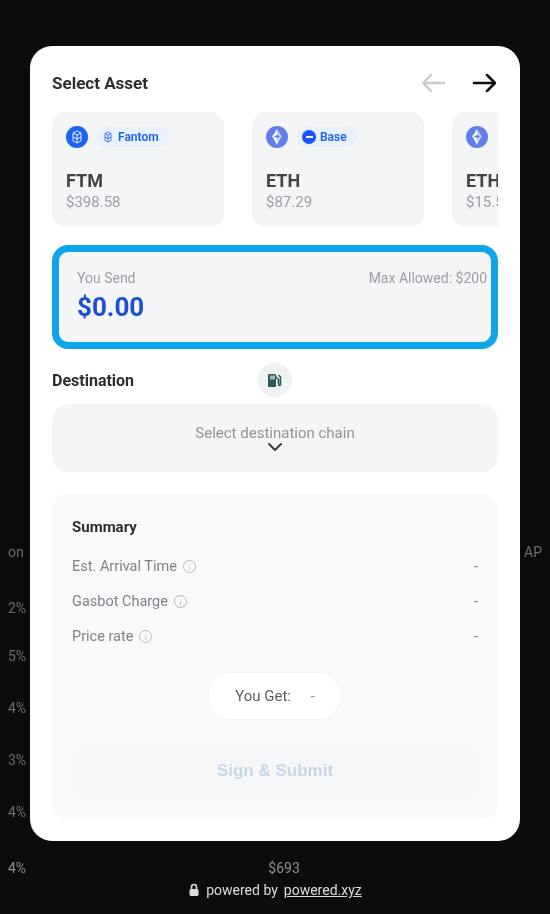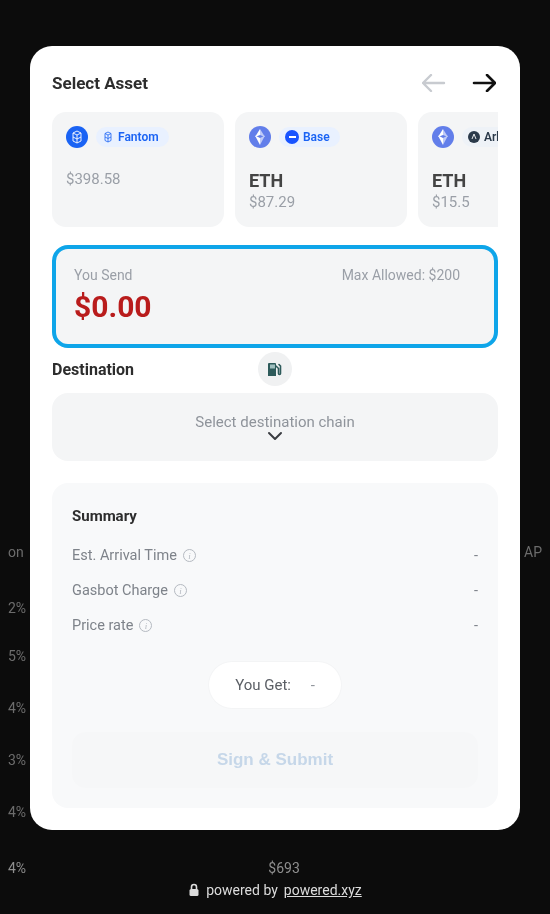--- a/index.html
+++ b/index.html
@@ -29,21 +29,21 @@
   .header-title {
     font-size: 17px;
     font-weight: 700;
     color: #2d2d2d;
   }
   .nav-arrows { display: flex; gap: 18px; align-items: center; }
   .arrow-btn { background: none; border: none; cursor: pointer; padding: 2px; }
   .arrow-btn svg { display: block; }
   .asset-row {
     display: flex;
-    gap: 11px;
+    gap: 28px;
     overflow: hidden;
     margin-bottom: 18px;
   }
   .asset-card {
     flex: 0 0 172px;
     background: #f4f5f6;
     border-radius: 14px;
     padding: 14px 14px 16px 14px;
     cursor: pointer;
   }
@@ -65,27 +65,27 @@
     color: #1a63f4;
   }
   .chain-pill-arb {
     background: #eef2f7;
     color: #2b3a4a;
   }
   .asset-symbol { font-size: 18px; font-weight: 700; color: #444; }
   .asset-value { font-size: 15px; color: #9a9fa7; margin-top: 2px; }
   .send-box {
     background: #f4f5f6;
-    border: 4px solid #0ea5e9;
+    border: 7px solid #0ea5e9;
     border-radius: 16px;
-    padding: 18px 34px 20px 18px;
-    margin-bottom: 12px;
+    padding: 18px 4px 20px 18px;
+    margin-bottom: 22px;
   }
   .send-top-row { display:flex; justify-content: space-between; font-size: 14px; color:#9a9fa7; margin-bottom: 6px;}
-  .send-amount { font-size: 30px; font-weight: 700; color: #b91c1c; }
+  .send-amount { font-size: 26px; font-weight: 700; color: #1d4ed8; }
   .dest-header {
     display:flex; align-items:center; justify-content:space-between;
     margin-bottom: 14px;
     position: relative;
   }
   .dest-title { font-size: 16px; font-weight: 700; color:#2d2d2d; }
   .gas-badge {
     width: 34px; height: 34px; border-radius: 50%; background:#f0f1f2;
     display:flex; align-items:center; justify-content:center;
     position:absolute; left:50%; transform: translateX(-50%); top:-8px;
@@ -216,20 +216,21 @@
               <path d="M11 5 L15 7 L11 9 L7 7 Z M7 7 V15 L11 17 L15 15 V7 M11 9 V17 M7 11 L11 13 L15 11" stroke="#fff" stroke-width="0.9" fill="none" stroke-linejoin="round"></path>
             </svg>
         </span>
         <span class="chain-pill">
           <svg width="12" height="12" viewBox="0 0 12 12">
               <path d="M6 1 L9 2.5 L6 4 L3 2.5 Z M3 2.5 V9.5 L6 11 L9 9.5 V2.5 M6 4 V11 M3 6 L6 7.5 L9 6" stroke="#1a63f4" stroke-width="0.8" fill="none"></path>
             </svg>
           <span>Fantom</span>
         </span>
       </div>
+      <div class="asset-symbol">FTM</div>
       <div class="asset-value">$398.58</div>
     </div>
 
     <div class="asset-card">
       <div class="chain-row">
         <span class="chain-icon">
           <svg width="22" height="22" viewBox="0 0 22 22">
               <circle cx="11" cy="11" r="11" fill="#627eea"></circle>
               <path d="M11 3 L11 9 L16 11 Z" fill="#fff" opacity="0.6"></path>
               <path d="M11 3 L6 11 L11 9 Z" fill="#fff"></path>

